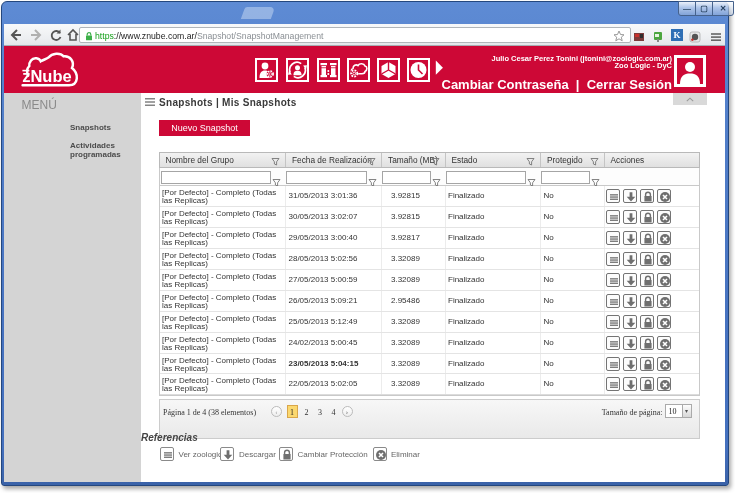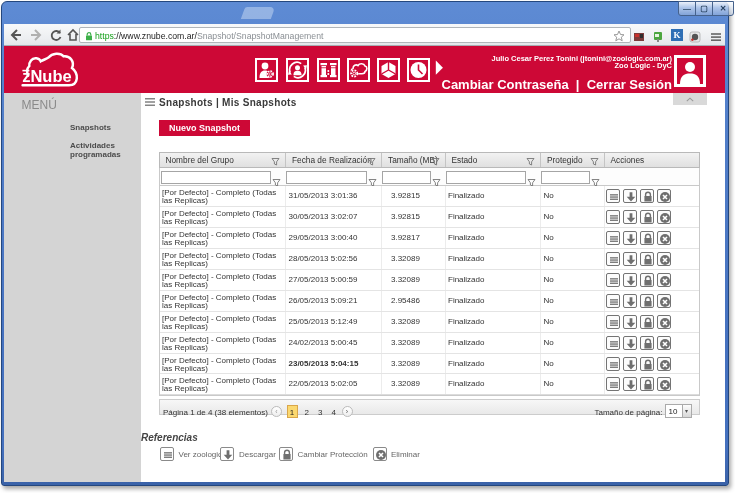--- a/index.html
+++ b/index.html
@@ -48,21 +48,21 @@
 #sidebar { left:4px; top:93px; width:137px; height:389px; background:#d4d4d4; }
 #menu-t { position:absolute; left:17.5px; top:4.5px; font-size:12px; color:#8a8a8a; }
 .mlink { position:absolute; left:18px; font-size:8px; font-weight:bold; color:#4c4c4c;padding-left:48px; }
 #content { left:141px; top:93px; width:584px; height:389px; background:#fff; }
 
 #collapse { position:absolute; left:532px; top:0px; width:34px; height:12px; background:#d9d9d9; color:#888; font-size:7px; text-align:center; line-height:11px; }
 
 #ptitle { position:absolute; left:18px; top:3.5px; font-size:10px; font-weight:bold; color:#3a3a3a; letter-spacing:0.3px; }
 #hamb { position:absolute; left:4px; top:4px; width:10px; height:10px; }
 
-#newsnap { position:absolute; left:18px; top:27px; width:91px; height:16px; background:#cd0836; color:#fff; font-size:9px; font-weight:bold; text-align:center; line-height:16px; }
+#newsnap { position:absolute; left:18px; top:27px; width:91px; height:16px; background:#cd0836; color:#fff; font-size:9px; font-weight:normal; text-align:center; line-height:16px; }
 
 
 #grid { position:absolute; left:17.5px; top:59px; width:541px; }
 #ghead { position:relative; height:16px; background:linear-gradient(#f2f2f2,#e0e0e0); border:1px solid #b9b9b9; }
 .hc { position:absolute; top:0; height:100%; border-left:1px solid #c4c4c4; font-size:8.3px; color:#333; line-height:15px; padding-left:6px; }
 .hc:first-child { border-left:none; }
 .funnel { position:absolute; width:9px; height:9px; }
 #gfilter { position:relative; height:18.4px; background:#fdfdfd; border:1px solid #c9c9c9; border-top:none; }
 .fc { position:absolute; top:0; height:100%; }
 .fin { position:absolute; top:3px; left:1px; height:13px; background:#fff; border:1px solid #a5a5a5; }
@@ -71,21 +71,21 @@
 .grow:last-child { border-bottom:1px solid #dcdcdc; }
 .gc { position:absolute; top:0; height:100%; border-left:1px solid #ececec; font-size:8px; color:#333; padding-left:2.5px; }
 .gc:first-child { border-left:none; }
 .name { line-height:8px; padding-top:3px; }
 .mid { line-height:20px; }
 .acts { padding-top:3px; }
 .abtn { display:inline-block; width:14px; height:14px; border:1.5px solid #747474; border-radius:2px; background:#fcfcfc; vertical-align:top; margin-right:3.2px; position:relative; }
 .abtn svg { position:absolute; left:0; top:0; }
 
 
-#pager { position:absolute; left:17.5px; top:306px; width:541px; height:16px; background:linear-gradient(#f7f7f7,#e9e9e9); border:1px solid #ccc; font-size:8px; color:#333; }
+#pager { position:absolute; left:17.5px; top:306px; width:541px; height:40px; background:linear-gradient(#f7f7f7,#e9e9e9); border:1px solid #ccc; font-size:8px; color:#333;font-family:Liberation Serif, serif; }
 #pginfo { position:absolute; left:3.5px; top:8px; }
 .pgc { position:absolute; top:6px; width:11px; height:11px; border-radius:50%; border:1px solid #bbb; background:linear-gradient(#fff,#eee); color:#999; text-align:center; line-height:10px; font-size:7px; }
 #pg1 { position:absolute; left:127px; top:4.5px; width:11px; height:13.5px; background:#fbd86f; border:1px solid #d9a64a; text-align:center; line-height:14px; font-size:8px; color:#222; }
 .pgn { position:absolute; top:8px; font-size:8px; color:#333; }
 #pgsize { position:absolute; right:36px; top:8px; }
 #pgsel { position:absolute; right:7px; top:4px; width:27px; height:14px; background:#fff; border:1px solid #aaa; font-size:8px; line-height:13px; padding-left:3px; color:#222; }
 #pgbtn { position:absolute; right:7px; top:4px; width:10px; height:14px; background:linear-gradient(#fdfdfd,#d8d8d8); border:1px solid #aaa; color:#555; font-size:6px; text-align:center; line-height:12px; }
 
 
 #refs { position:absolute; left:0; top:338.5px; font-size:10px; font-weight:bold; color:#444;font-style:italic; }

